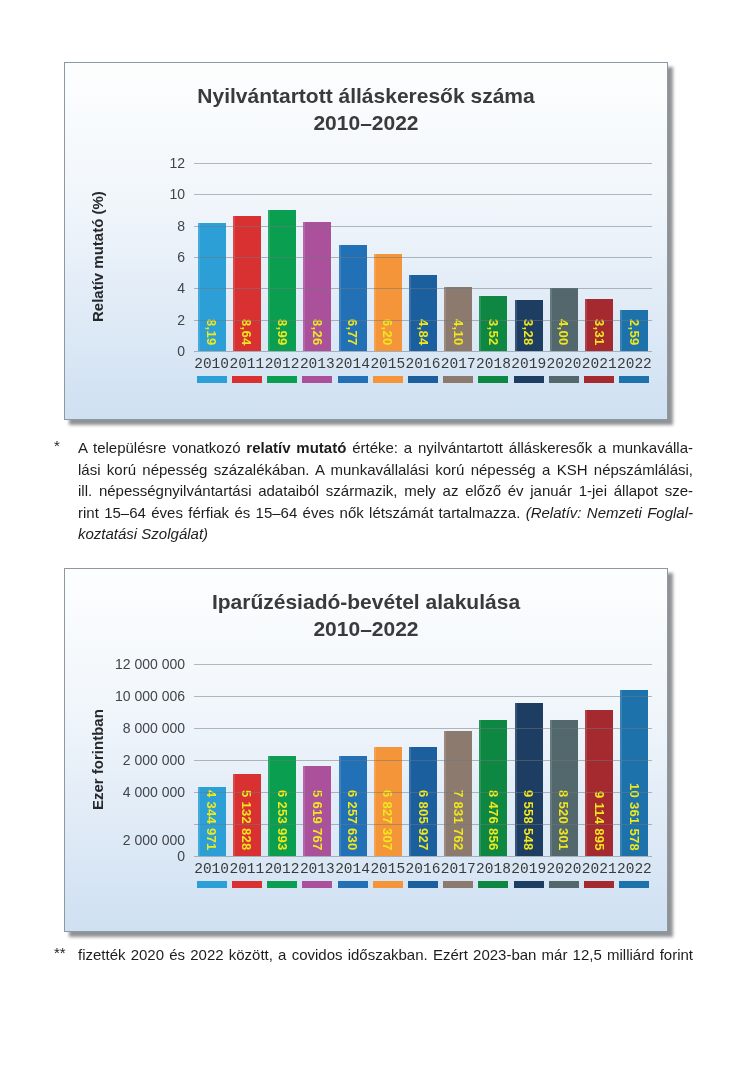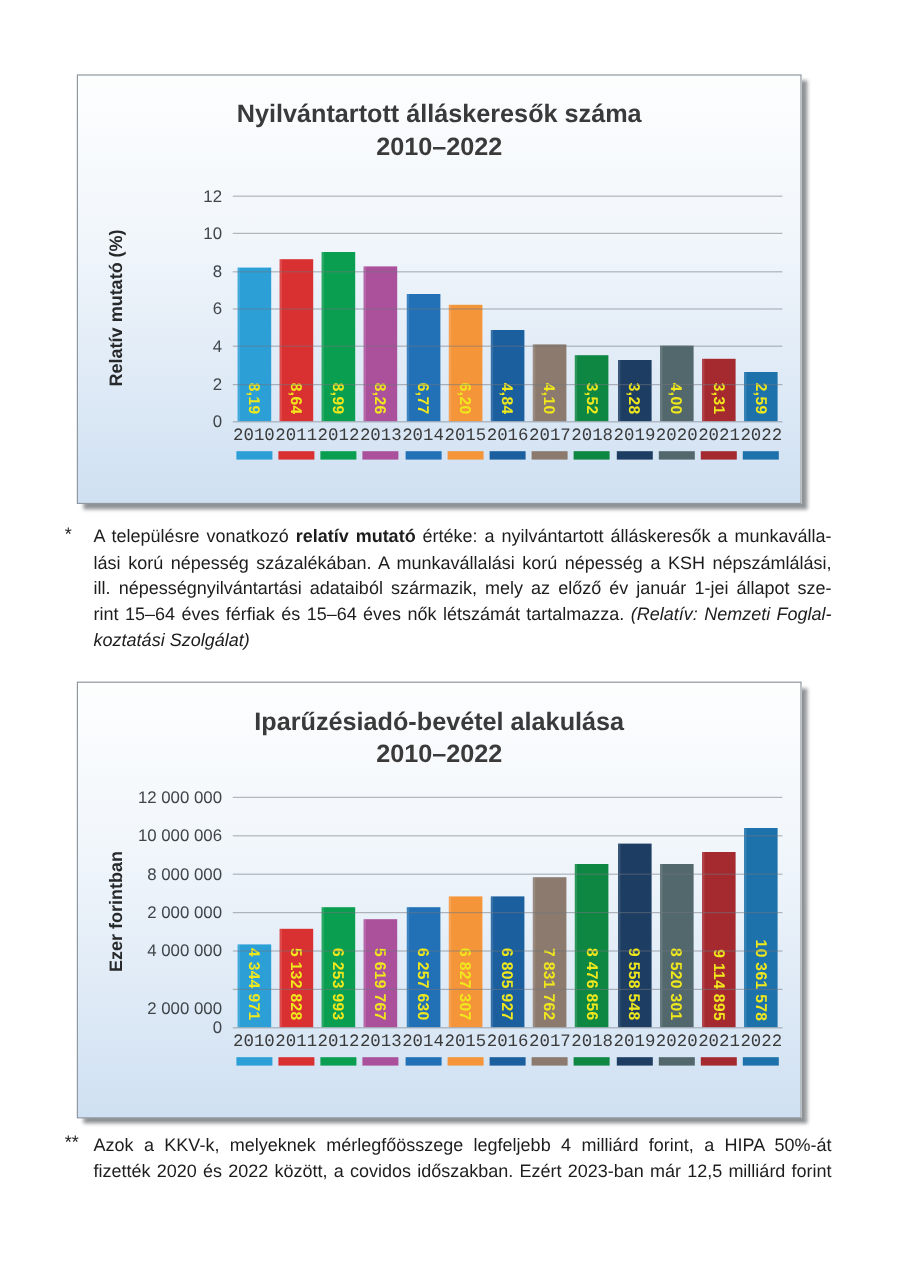--- a/index.html
+++ b/index.html
@@ -297,15 +297,14 @@
       </div>
       <div class="xslot">
         <div class="year">2022</div>
         <div class="swatch" style="background: rgb(29, 114, 171);"></div>
       </div>
     </div>
 </div>
 
 <div class="footnote" id="footnote1">
     <span class="fn-marker">**</span>
-    <div class="fn-line stretch"><span>Azok a KKV-k, melyeknek mérlegfőösszege legfeljebb 4 milliárd forint, a HIPA 50%-át</span></div>
     <div class="fn-line stretch"><span>fizették 2020 és 2022 között, a covidos időszakban. Ezért 2023-ban már 12,5 milliárd forint</span></div>
   </div>
 
 </body></html>

